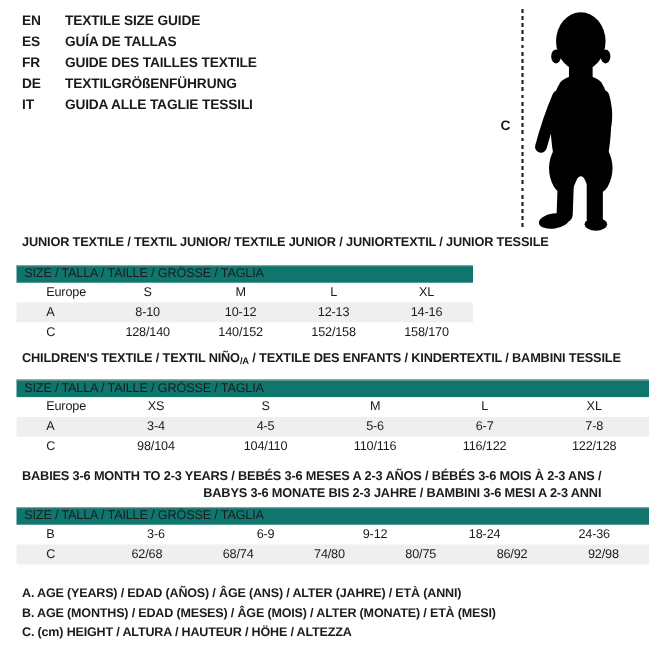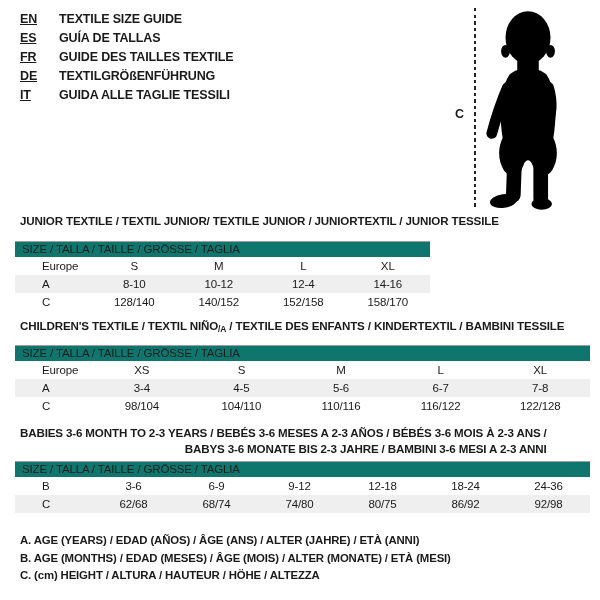--- a/index.html
+++ b/index.html
@@ -4,21 +4,21 @@
 <style>
   html,body{margin:0;padding:0;}
   body{
     width:600px;height:600px;position:relative;background:#ffffff;
     font-family:"Liberation Sans","DejaVu Sans",sans-serif;
     color:#1a1a1a;letter-spacing:-0.15px;overflow:hidden;
   }
   
   .lang-block{position:absolute;left:20px;top:10px;}
   .lang-row{display:flex;height:19px;line-height:19px;font-weight:bold;font-size:12.5px;}
-  .lang-code{width:39px;text-decoration:underline;}
+  .lang-code{width:39px;}
   
   .measure-line{
     position:absolute;left:474px;top:8px;width:2px;height:201px;
     background:repeating-linear-gradient(to bottom,#242424 0 3.5px,transparent 3.5px 6.5px);
   }
   .measure-label{position:absolute;left:455px;top:107px;font-weight:bold;font-size:12.5px;}
   .baby-svg{position:absolute;left:483px;top:7px;}
   
   .tbl-title{position:absolute;left:20px;font-weight:bold;font-size:11.6px;white-space:nowrap;}
   .tbl-title .subsc{font-size:8.5px;vertical-align:-2px;}
@@ -87,21 +87,21 @@
     <span class="lbl">Europe</span>
     <span class="val">S</span>
     <span class="val">M</span>
     <span class="val">L</span>
     <span class="val">XL</span>
   </div>
   <div class="trow alt">
     <span class="lbl">A</span>
     <span class="val">8-10</span>
     <span class="val">10-12</span>
-    <span class="val">12-4</span>
+    <span class="val">12-13</span>
     <span class="val">14-16</span>
   </div>
   <div class="trow">
     <span class="lbl">C</span>
     <span class="val">128/140</span>
     <span class="val">140/152</span>
     <span class="val">152/158</span>
     <span class="val">158/170</span>
   </div>
 </div>
@@ -139,21 +139,20 @@
   <div>BABIES 3-6 MONTH TO 2-3 YEARS / BEBÉS 3-6 MESES A 2-3 AÑOS / BÉBÉS 3-6 MOIS À 2-3 ANS /</div>
   <div>BABYS 3-6 MONATE BIS 2-3 JAHRE / BAMBINI 3-6 MESI A 2-3 ANNI</div>
 </div>
 <div class="size-table" style="top:461px;width:575px;">
   <div class="bar">SIZE / TALLA / TAILLE / GRÖSSE / TAGLIA</div>
   <div class="trow">
     <span class="lbl">B</span>
     <span class="val">3-6</span>
     <span class="val">6-9</span>
     <span class="val">9-12</span>
-    <span class="val">12-18</span>
     <span class="val">18-24</span>
     <span class="val">24-36</span>
   </div>
   <div class="trow alt">
     <span class="lbl">C</span>
     <span class="val">62/68</span>
     <span class="val">68/74</span>
     <span class="val">74/80</span>
     <span class="val">80/75</span>
     <span class="val">86/92</span>

